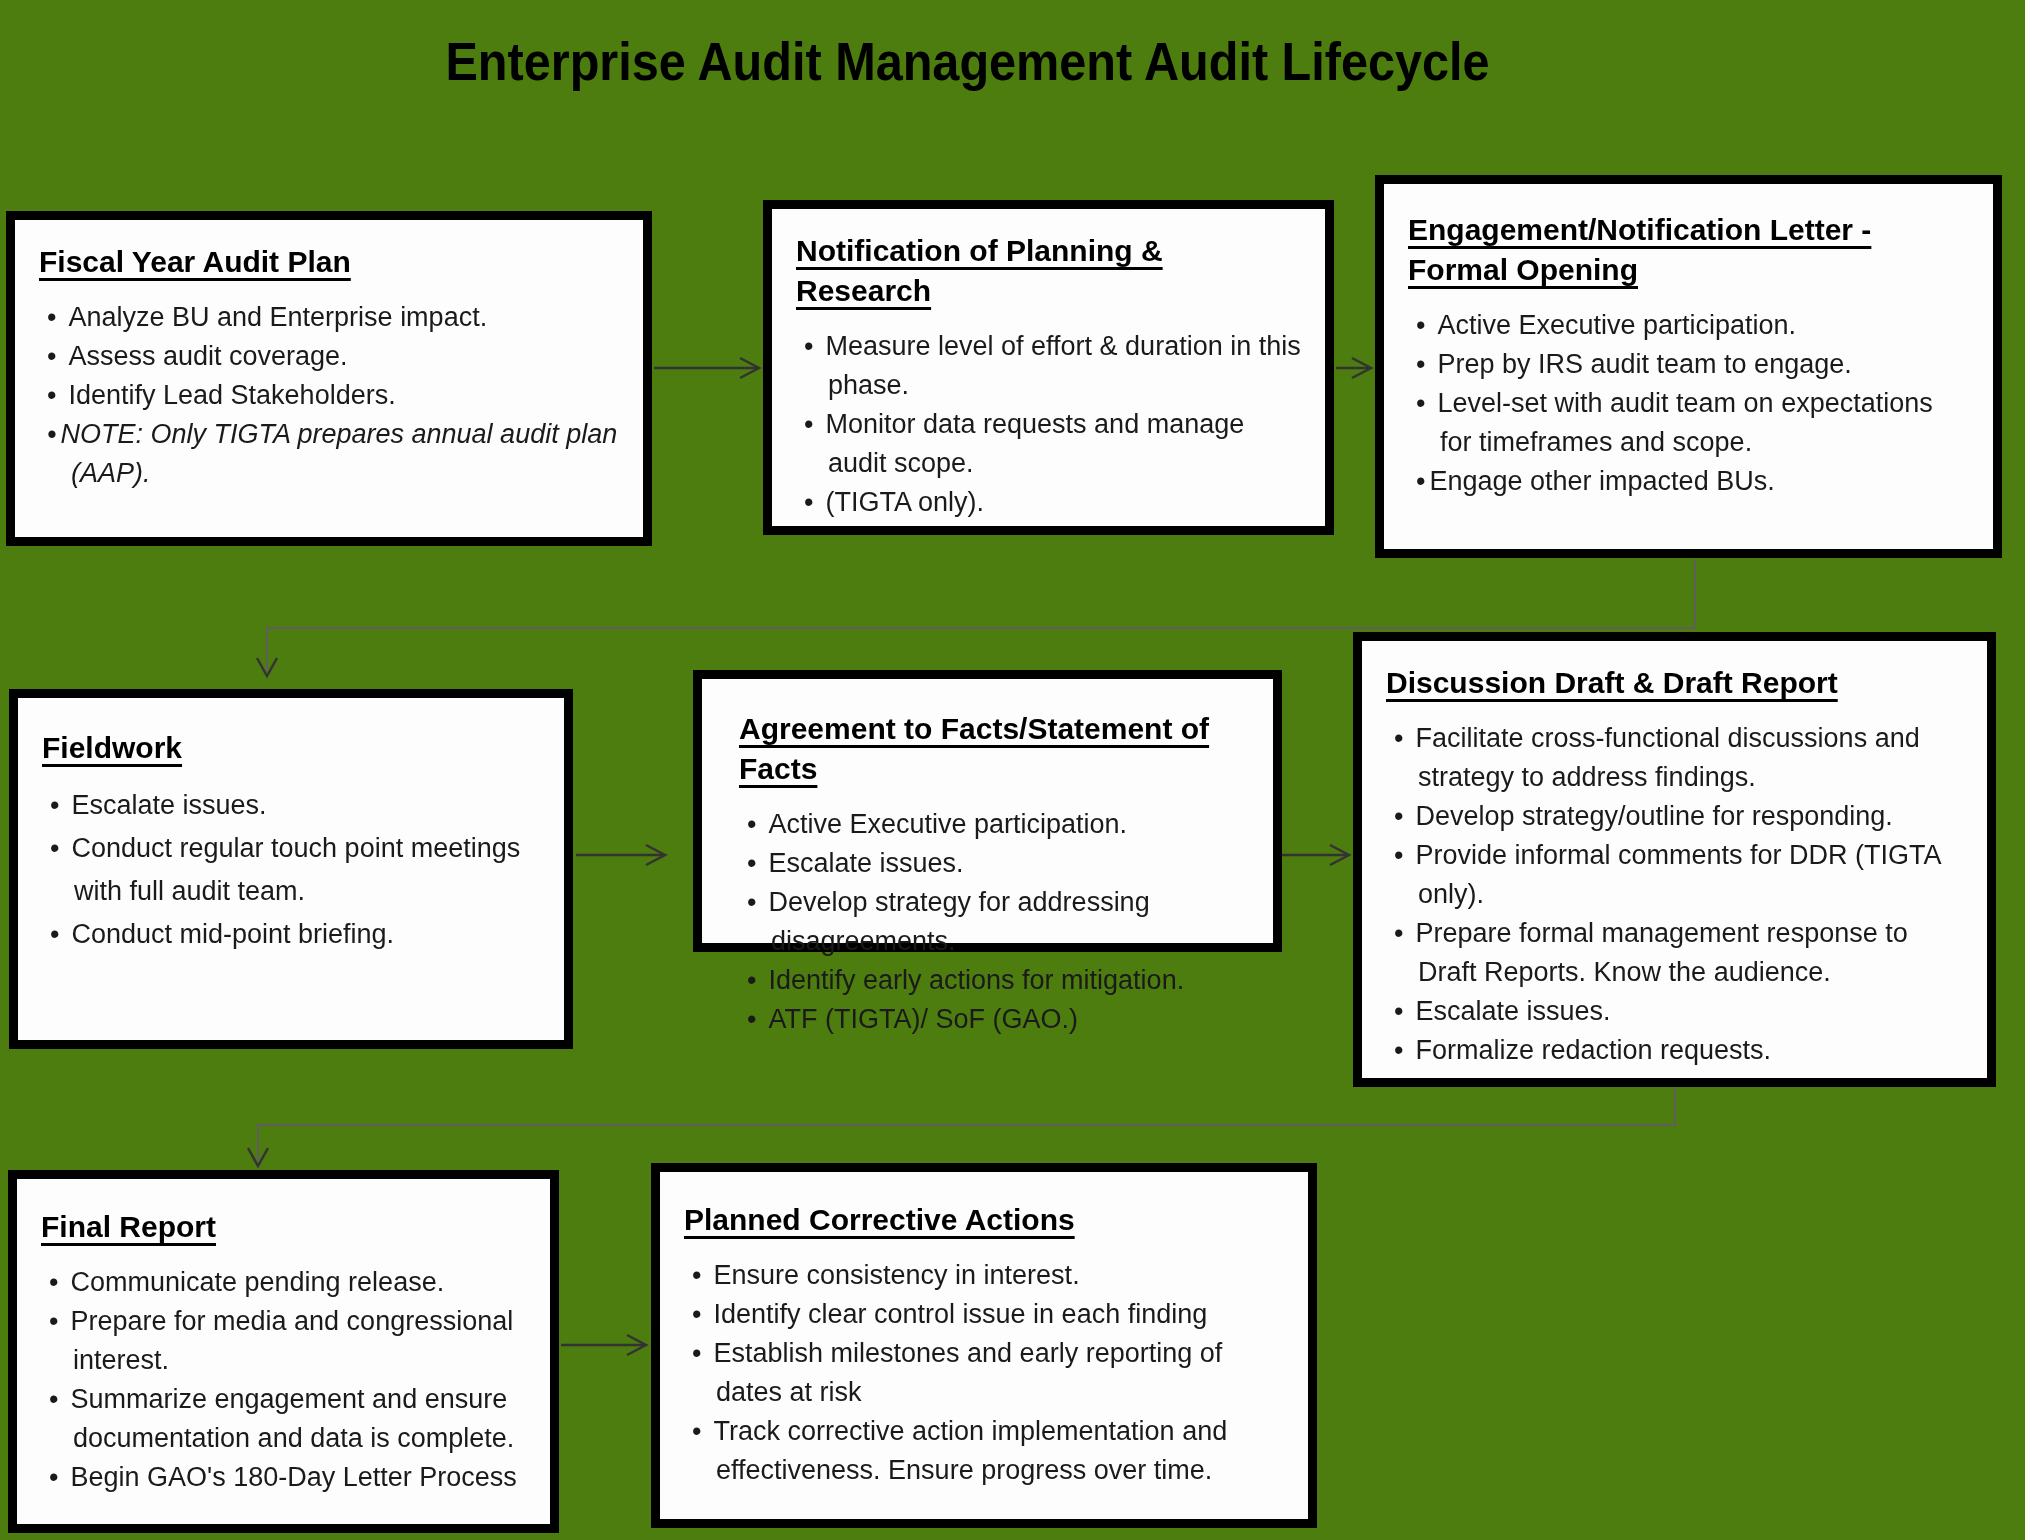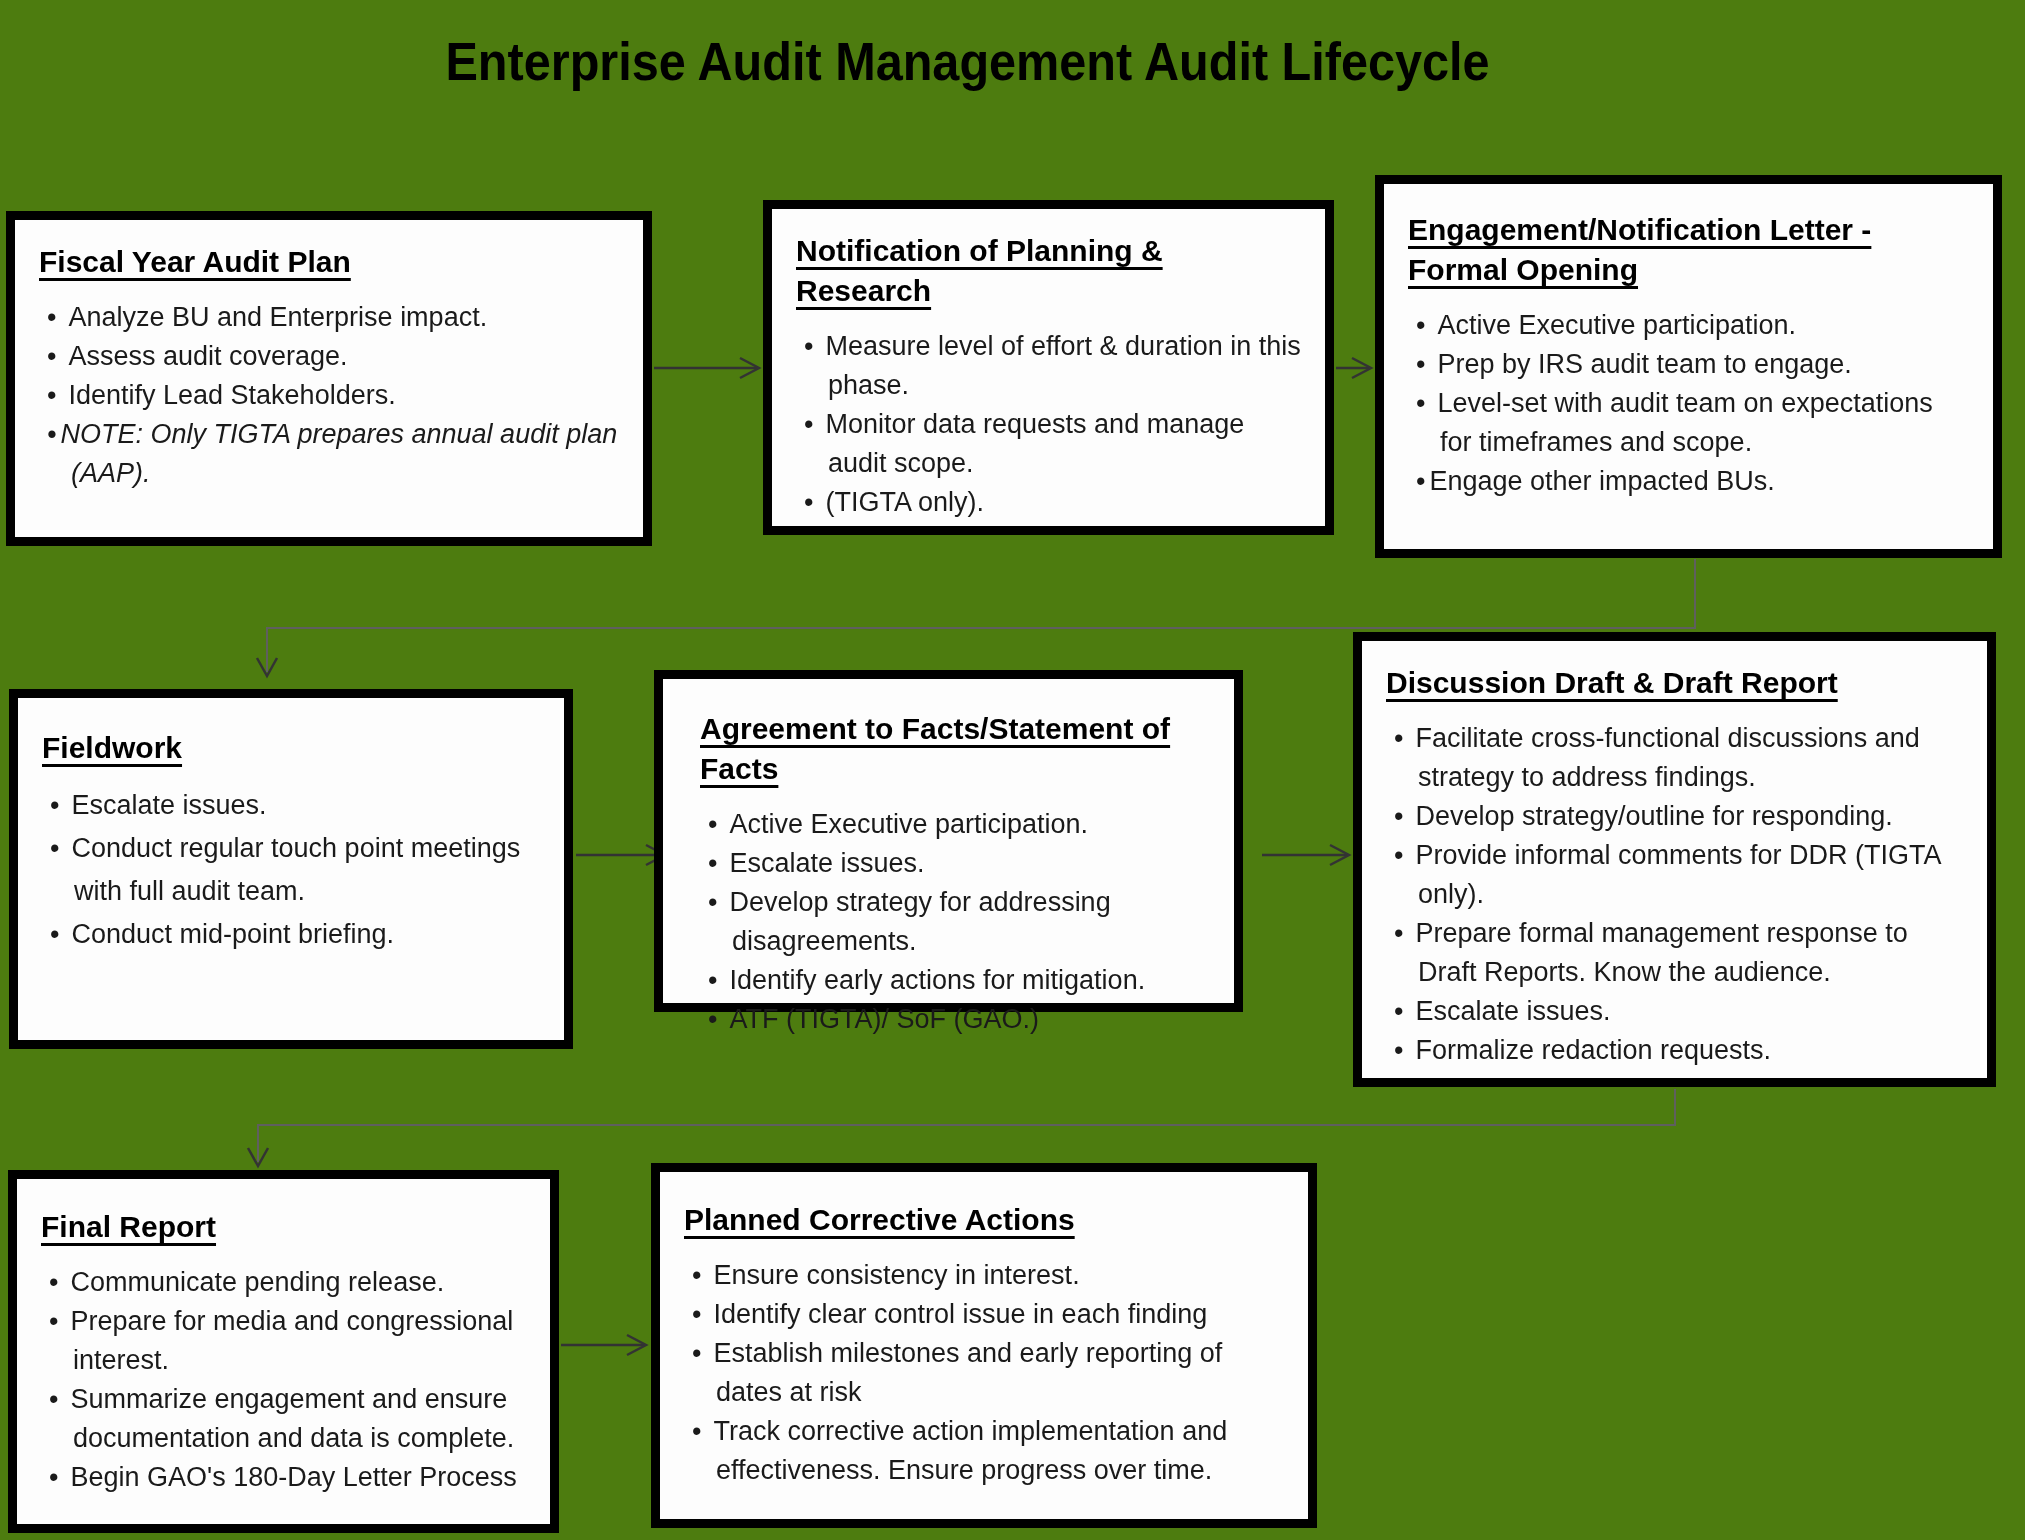--- a/index.html
+++ b/index.html
@@ -51,21 +51,21 @@
   }
   .flow-box li::before{content:"\2022"; margin-right:12px;}
   .flow-box li.tight::before{margin-right:4px;}
   .flow-box li.italic{font-style:italic;}
   
   #box-fiscal      {left:6px;   top:200px;  width:646px; height:335px;margin-top:11px;}
   #box-notification{left:763px; top:200px;  width:571px; height:335px;}
   #box-engagement  {left:1375px;top:175px;  width:627px; height:383px; padding-top:26px;}
   #box-fieldwork   {left:9px;   top:681px;  width:564px; height:360px; padding-top:30px;margin-top:8px;}
   #box-fieldwork li{line-height:43px;}
-  #box-agreement   {left:654px; top:670px;  width:589px; height:342px; padding-top:30px;padding-left:37px;}
+  #box-agreement   {left:693px; top:670px;  width:589px; height:282px; padding-top:30px;padding-left:37px;}
   #box-discussion  {left:1353px;top:632px;  width:643px; height:455px;}
   #box-finalreport {left:8px;   top:1170px; width:551px; height:363px; padding-top:28px;}
   #box-planned     {left:651px; top:1163px; width:666px; height:365px; padding-top:28px;}
   svg.connectors{position:absolute;left:0;top:0;pointer-events:none;}
   .conn{stroke:#5f5f5f;stroke-width:2;fill:none;}
   .conn-dark{stroke:#333333;stroke-width:2.5;fill:none;}
   .arrowhead{stroke:#333333;stroke-width:2.5;fill:none;}
 </style>
 </head>
 <body>

